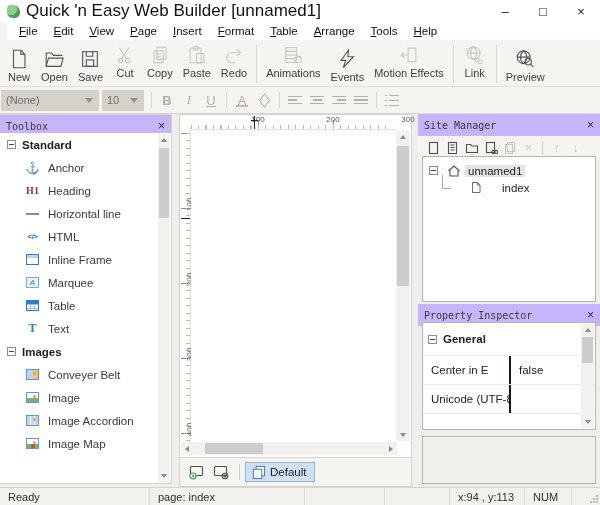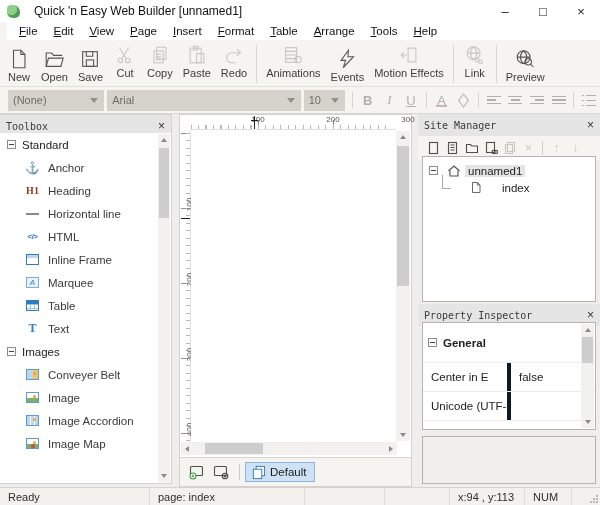--- a/index.html
+++ b/index.html
@@ -2,66 +2,66 @@
 <html><head>
 <meta charset="utf-8">
 <style>
   * { margin:0; padding:0; box-sizing:border-box; }
   html,body { width:600px; height:505px; font-family:"Liberation Sans",sans-serif; background:#fff; overflow:hidden; }
   .win { position:relative; width:600px; height:505px; background:#f5f4f1; outline:1px solid #9a9a9a; font-size:11.5px; color:#333; }
 
   
   .titlebar { position:absolute; left:0; top:0; width:600px; height:22px; background:#fff; display:flex; align-items:center; padding-left:7px; }
   .appicon { width:13px; height:13px; margin-right:6px; background:radial-gradient(circle at 35% 35%, #8fcf8a 0 45%, #4e9e55 46% 100%); border-radius:4px 7px 5px 6px; flex:0 0 auto; }
-  .title { font-size:12px; color:#111;margin-left:8px; }
+  .title { font-size:17px; color:#111; }
   .winbtns { margin-left:auto; display:flex; height:22px; }
   .winbtn { width:38px; height:22px; display:flex; align-items:center; justify-content:center; font-size:13px; color:#222; }
 
   
   .menubar { position:absolute; left:7px; top:22px; width:600px; height:18px; background:#fff; display:flex; align-items:center; padding-left:4px; }
   .menuitem { padding:0 8px; font-size:11.5px; color:#111; }
   .menuitem::first-letter { text-decoration:underline; }
 
   
   .toolbar { position:absolute; left:0; top:40px; width:600px; height:47px; background:#f5f4f1; border-bottom:1px solid #e3e1dd; display:flex; align-items:stretch; padding:2px 0 0 2px; }
   .tbtn { display:flex; flex-direction:column; align-items:center; justify-content:flex-start; padding:2px 5px 0 5px; min-width:34px; }
   .tbtn svg { width:22px; height:22px; stroke:currentColor; fill:none; stroke-width:1.2; }
   .tbtn .tlabel { font-size:11px; color:#3c3c3c; margin-top:1px; white-space:nowrap; }
   .tbtn.en { color:#555;justify-content:center; } .tbtn.dis { color:#c9c6c2; }
   .tsep { width:1px; background:#d9d6d2; margin:3px 4px; }
 
   
-  .formatbar { position:absolute; left:0; top:87px; width:600px; height:27px; background:#f5f4f1; border-bottom:1px solid #dbd8d4; display:flex; align-items:center; padding-left:8px; }
+  .formatbar { position:absolute; left:0; top:87px; width:600px; height:27px; background:#f5f4f1; border-bottom:1px solid #dbd8d4; display:flex; align-items:center; padding-left:1px; }
   .dropdown { height:21px; background:#d5d2cc; color:#6e6c68; font-size:11px; display:flex; align-items:center; padding:0 5px; position:relative; margin-right:3px; }
   .dropdown .chev { position:absolute; right:6px; top:8px; width:0; height:0; border-left:4px solid transparent; border-right:4px solid transparent; border-top:5px solid #93908b; }
   .dd-style { width:98px; } .dd-font { width:197px; } .dd-size { width:42px; }
   .fbtn { width:20px; height:20px; display:flex; align-items:center; justify-content:center; color:#b3b0ac; font-size:13px; margin:0 1px; }
   .fbtn.b { font-weight:bold; } .fbtn.i { font-style:italic; font-family:"Liberation Serif",serif; } .fbtn.u { text-decoration:underline; }
   .fontcolor { position:relative; } .fontcolor::after { content:""; position:absolute; left:4px; right:4px; bottom:3px; height:2px; background:#cbb6b1; }
   .bucket { width:9px; height:9px; border:1.3px solid #b3b0ac; transform:rotate(45deg) skew(8deg,8deg); }
   .alico { width:14px; height:11px; display:flex; flex-direction:column; justify-content:space-between; padding:1px 0; }
   .alico i { display:block; height:1.4px; background:#b3b0ac; }
   .alico.l i:nth-child(2){width:9px;} .alico.c i:nth-child(2){width:9px;margin:0 auto;} .alico.r i:nth-child(2){width:9px;margin-left:auto;} .alico i{width:14px;}
   .fsep { width:1px; height:16px; background:#d9d6d2; margin:0 4px; }
   .listico { width:14px; height:11px; background:
       repeating-linear-gradient(to bottom, #b3b0ac 0 1.4px, transparent 1.4px 5px); background-size:10px 100%; background-position:right; background-repeat:no-repeat; position:relative; }
   .listico::before { content:""; position:absolute; left:0; top:0; width:2px; height:100%; background:repeating-linear-gradient(to bottom, #b3b0ac 0 1.4px, transparent 1.4px 5px); }
 
   
   .main { position:absolute; left:0; top:114px; width:600px; height:373px; background:#efeeeb; }
 
   
-  .phead { height:22px; display:flex; align-items:center; padding:0 6px; font-family:"DejaVu Sans Mono",monospace; font-size:10px; color:#3a3a3a; background:#e5e5e5; }
+  .phead { height:22px; display:flex; align-items:center; padding:0 6px; font-family:"DejaVu Sans Mono",monospace; font-size:10px; color:#3a3a3a; background:#c4b5fd; }
   .phead .pclose { margin-left:auto; font-size:12px; color:#333; font-family:"Liberation Sans",sans-serif; }
 
   
   .toolbox { position:absolute; left:0; top:0; width:172px; height:370px; background:#fff; border:1px solid #d4d2ce; border-left:none; }
   .tbody { position:absolute; left:0; top:18px; right:0; bottom:0; background:#fff; overflow:hidden; }
   .trow { height:23px; display:flex; align-items:center; padding-left:24px; color:#3a3a3a; }
-  .trow.group { padding-left:7px; font-weight:normal; color:#222; }
+  .trow.group { padding-left:7px; font-weight:bold; color:#222; }
   .expbox { width:9px; height:9px; border:1px solid #8c8c8c; background:#fff; position:relative; margin-right:6px; flex:0 0 auto; }
   .expbox::after { content:""; position:absolute; left:1px; right:1px; top:3px; height:1px; background:#444; }
   .ti { width:17px; height:14px; display:inline-flex; align-items:center; justify-content:center; margin-right:7px; flex:0 0 auto; font-size:10px; }
   .ic-anchor { color:#3a5f8f; font-size:12px; }
   .ic-heading { font-family:"Liberation Serif",serif; font-weight:bold; color:#8b3626; font-size:10px; }
   .ic-hline i { width:13px; height:2px; background:#8a8a8a; display:block; }
   .ic-html { color:#2e7cc4; font-weight:bold; font-size:8px; letter-spacing:-0.5px; }
   .ic-frame i { width:13px; height:11px; border:1px solid #2e7cc4; display:block; background:linear-gradient(#bcd6ef 0 3px, #fff 3px); }
   .ic-marquee i { width:13px; height:11px; border:1px solid #7aaedb; background:#eaf3fc; color:#2e7cc4; font-size:8px; display:flex; align-items:center; justify-content:center; }
   .ic-table i { width:13px; height:11px; border:1px solid #2e7cc4; display:block;
@@ -123,24 +123,24 @@
   .smtree { position:absolute; left:4px; right:4px; top:42px; bottom:2px; background:#fff; border:1px solid #b5b3af; padding:5px 0 0 6px; }
   .treerow { display:flex; align-items:center; height:17px; font-size:11.5px; color:#1e1e1e; }
   .treerow .hl { background:#e4e4e4; padding:0 3px; }
   .treeicon { margin:0 4px 0 3px; display:flex; }
   .connector { width:9px; height:14px; border-left:1px solid #a9a9a9; border-bottom:1px solid #a9a9a9; margin:-6px 0 5px 4px; }
   .child { margin-left:9px;gap:16px; }
 
   
   .propins { position:absolute; left:0; top:190px; right:0; height:126px; }
   .pibody { position:absolute; left:4px; right:4px; top:18px; bottom:0; background:#fff; border:1px solid #b5b3af; }
-  .pigroup { height:40px; display:flex; align-items:center; padding-left:5px; font-weight:bold; color:#222; border-bottom:1px solid #ececec; }
+  .pigroup { height:33px; display:flex; align-items:center; padding-left:5px; font-weight:bold; color:#222; border-bottom:1px solid #ececec; }
   .pirow { height:29px; display:grid; grid-template-columns:88px 1fr; border-bottom:1px solid #ececec; }
   .pirow > div { display:flex; align-items:center; padding-left:8px; white-space:nowrap; overflow:hidden; color:#222; }
-  .pirow > div:first-child { border-right:4px solid #0f172a; }
+  .pirow > div:first-child { border-right:2px solid #0f172a; }
   .piscroll { position:absolute; right:1px; top:1px; bottom:1px; width:13px; background:#f2f1ef; }
   .descbox { position:absolute; left:4px; right:4px; top:322px; height:48px; background:#f0efec; border:1px solid #b5b3af; }
 
   
   .statusbar { position:absolute; left:0; top:487px; width:600px; height:18px; background:#f2f1ee; border-top:1px solid #d5d3cf; display:flex; align-items:center; font-size:11px; color:#2e2e2e; }
   .scell { height:100%; display:flex; align-items:center; padding-left:8px; border-right:1px solid #dddbd7; }
   .grip { margin-left:auto; width:12px; height:12px; align-self:flex-end;
       background:radial-gradient(circle at 9px 3px,#b9b7b3 1px,transparent 1.4px),
                  radial-gradient(circle at 6px 6px,#b9b7b3 1px,transparent 1.4px),
                  radial-gradient(circle at 9px 6px,#b9b7b3 1px,transparent 1.4px),
@@ -270,24 +270,20 @@
           <circle cx="15.5" cy="15" r="3.5"></circle>
           <path d="M18 17.5l3 3"></path>
         </svg>
       <span class="tlabel">Preview</span>
     </div>
   </div>
 
   <div class="formatbar">
     <div class="dropdown dd-style">
       <span>(None)</span>
-      <span class="chev"></span>
-    </div>
-    <div class="dropdown dd-font">
-      <span>Arial</span>
       <span class="chev"></span>
     </div>
     <div class="dropdown dd-size">
       <span>10</span>
       <span class="chev"></span>
     </div>
     <div class="fsep"></div>
     <div class="fbtn b">B</div>
     <div class="fbtn i">I</div>
     <div class="fbtn u">U</div>

